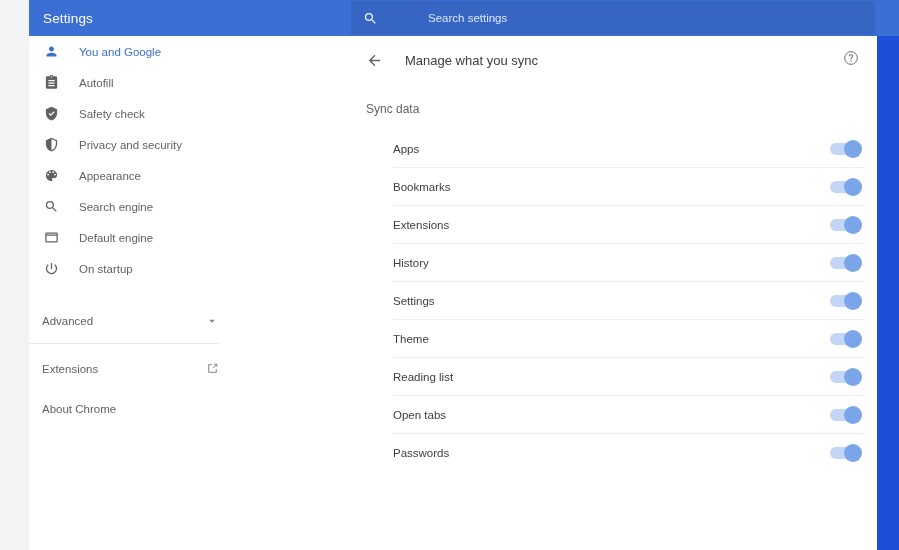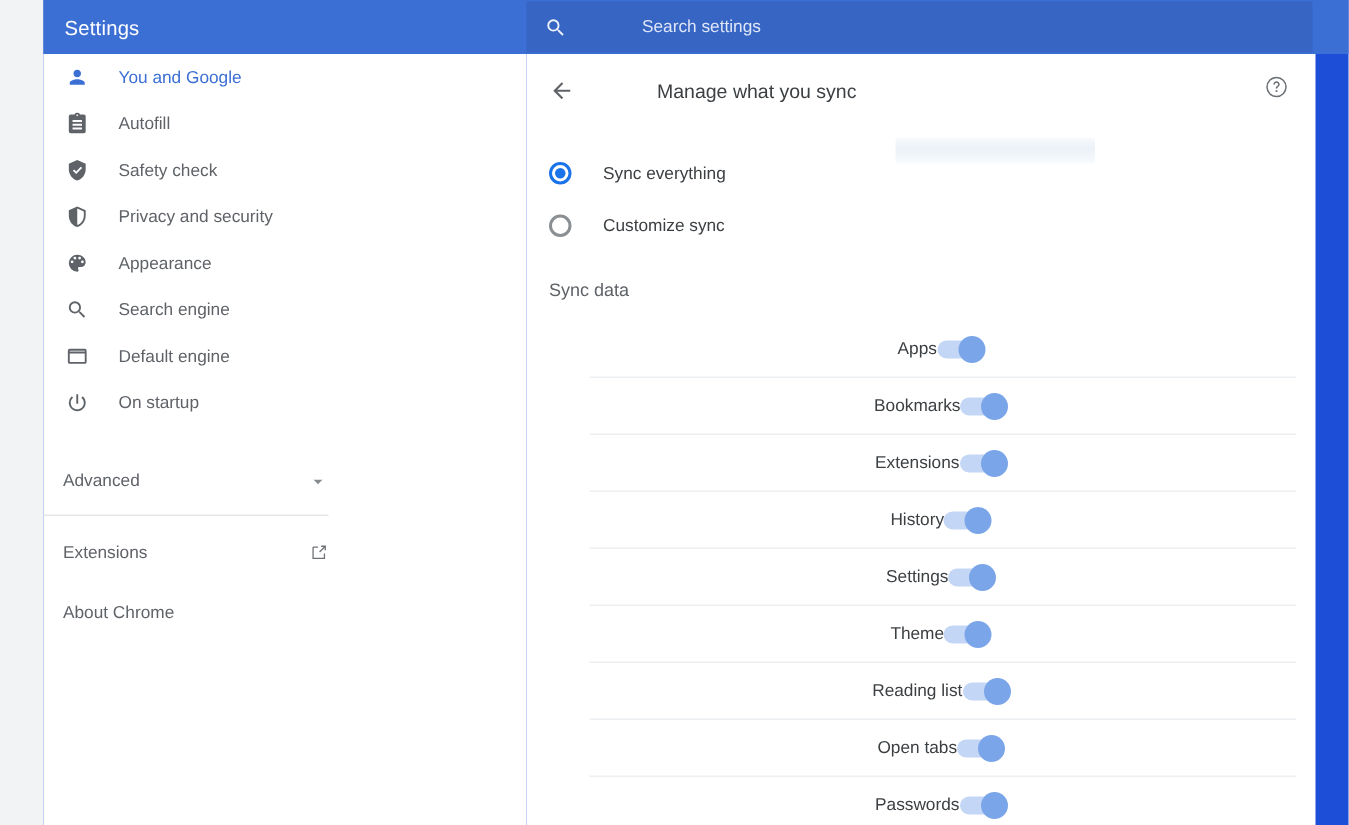--- a/index.html
+++ b/index.html
@@ -159,21 +159,20 @@
     height: 514px;
     background: #ffffff;
     overflow: hidden;
   }
   .main-head {
     position: relative;
     height: 48px;
     display: flex;
     align-items: center;
     padding-left: 15px;
-    gap: 33px;
   }
   .back-arrow {
     width: 17px; height: 17px;
     flex: 0 0 17px;
     cursor: pointer;
   }
   .back-arrow svg { display: block; fill: #5f6368; }
   .main-title {
     margin-left: 22px;
     font-size: 13px;
@@ -246,21 +245,21 @@
     padding: 18px 0 0 15px;
   }
   .sync-list {
     margin-top: 14px;
     padding-left: 42px;
     padding-right: 13px;
   }
   .sync-row {
     display: flex;
     align-items: center;
-    justify-content: center;
+    justify-content: space-between;
     height: 38px;
     border-bottom: 1px solid #eceff1;
     cursor: pointer;
   }
   .sync-row:last-child { border-bottom: none; }
   .sync-label {
     font-size: 11.5px;
     color: #3c4043;
     white-space: nowrap;
   }
@@ -412,33 +411,20 @@
         </span>
         <span class="main-title">Manage what you sync</span>
         <span class="help-icon">
           <svg viewBox="0 0 24 24" width="16" height="16">
             <circle cx="12" cy="12" r="9.5" fill="none" stroke="#6b7075" stroke-width="1.5"></circle>
             <path fill="#6b7075" d="M11.1 15.3h1.8v1.8h-1.8zm.9-9.1c-1.77 0-3.2 1.43-3.2 3.2h1.6c0-.88.72-1.6 1.6-1.6s1.6.72 1.6 1.6c0 1.6-2.4 1.4-2.4 4h1.6c0-1.8 2.4-2 2.4-4 0-1.77-1.43-3.2-3.2-3.2z"></path>
           </svg>
         </span>
       </div>
 
-      <div class="radio-group">
-        <div class="ghost-hint"></div>
-
-        <div class="radio-row">
-          <span class="radio checked"></span>
-          <span class="radio-label">Sync everything</span>
-        </div>
-
-        <div class="radio-row">
-          <span class="radio"></span>
-          <span class="radio-label">Customize sync</span>
-        </div>
-      </div>
 
       <div class="section-title">Sync data</div>
 
       <div class="sync-list">
 
         <div class="sync-row">
           <span class="sync-label">Apps</span>
           <span class="toggle on"></span>
         </div>
 

